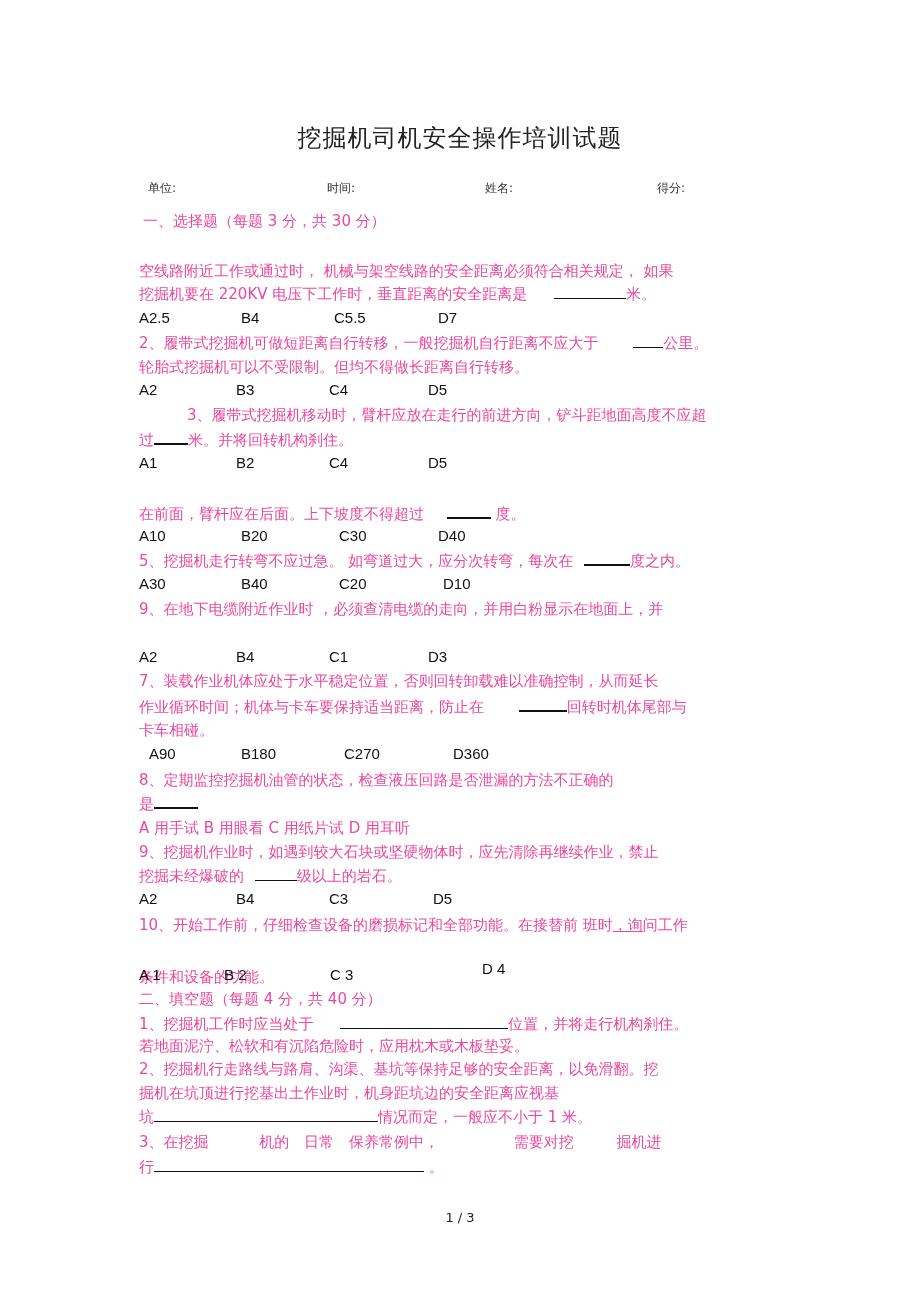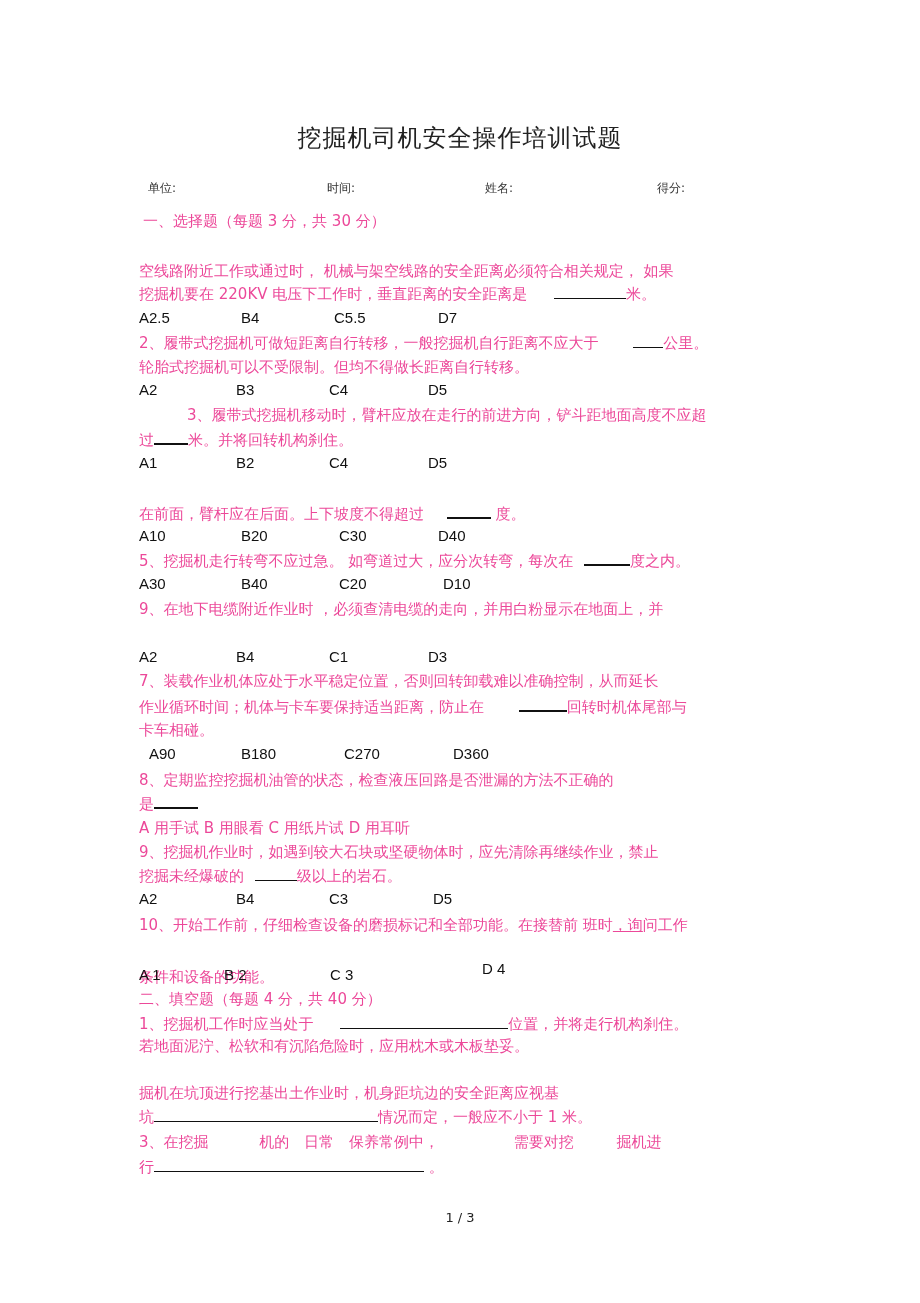--- a/index.html
+++ b/index.html
@@ -121,20 +121,21 @@
   <div class="opt" style="top:960px; left:434px;margin-left:48px;">D 4</div>
 
   <div class="line sec" style="top:989px;">二、填空题（每题   4 分，共 40 分）</div>
 
   <div class="line" style="top:1014px;">
     <span>1、挖掘机工作时应当处于</span>
     <span class="blank" style="width:168px; margin-left:22px;"></span><span>位置，并将走行机构刹住。</span>
   </div>
   <div class="line" style="top:1036px;">若地面泥泞、松软和有沉陷危险时，应用枕木或木板垫妥。</div>
 
+  <div class="line" style="top:1059px;">2、挖掘机行走路线与路肩、沟渠、基坑等保持足够的安全距离，以免滑翻。挖</div>
   <div class="line" style="top:1083px;">掘机在坑顶进行挖基出土作业时，机身距坑边的安全距离应视基</div>
   <div class="line" style="top:1107px;">
     <span>坑</span><span class="blank" style="width:224px;"></span><span>情况而定，一般应不小于    1 米。</span>
   </div>
 
   <div class="line" style="top:1132px;">
     <span>3、在挖掘</span>
     <span style="display:inline-block; width:46px;"></span><span>机的</span>
     <span style="display:inline-block; width:10px;"></span><span>日常</span>
     <span style="display:inline-block; width:10px;"></span><span>保养常例中，</span>

